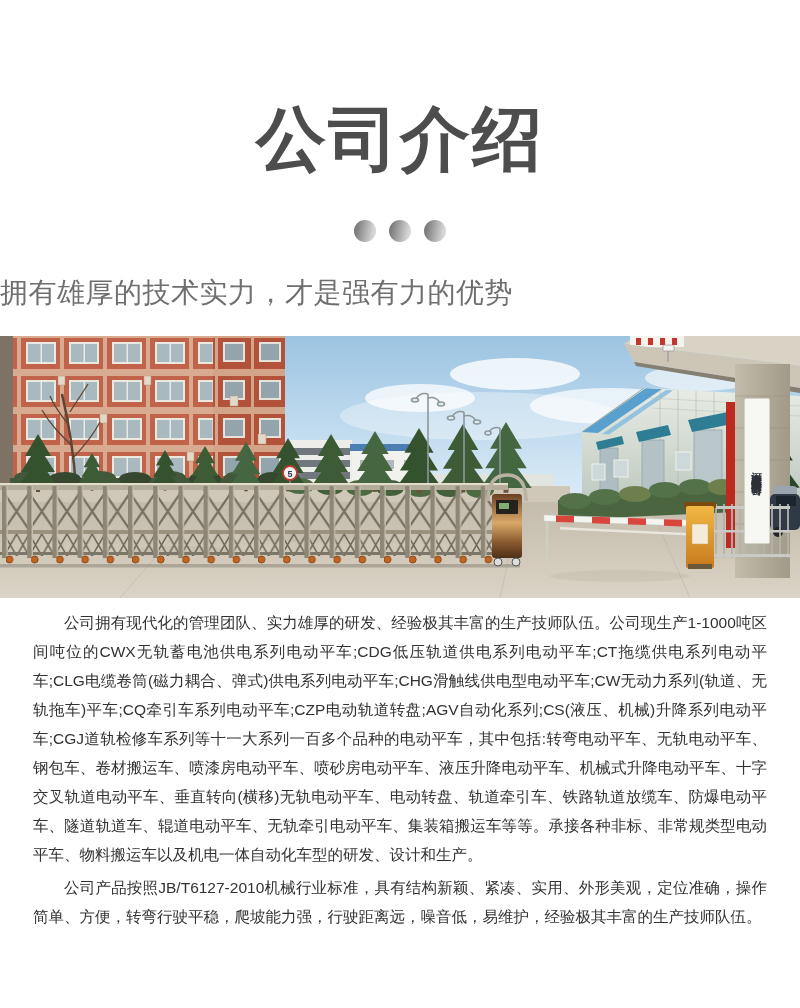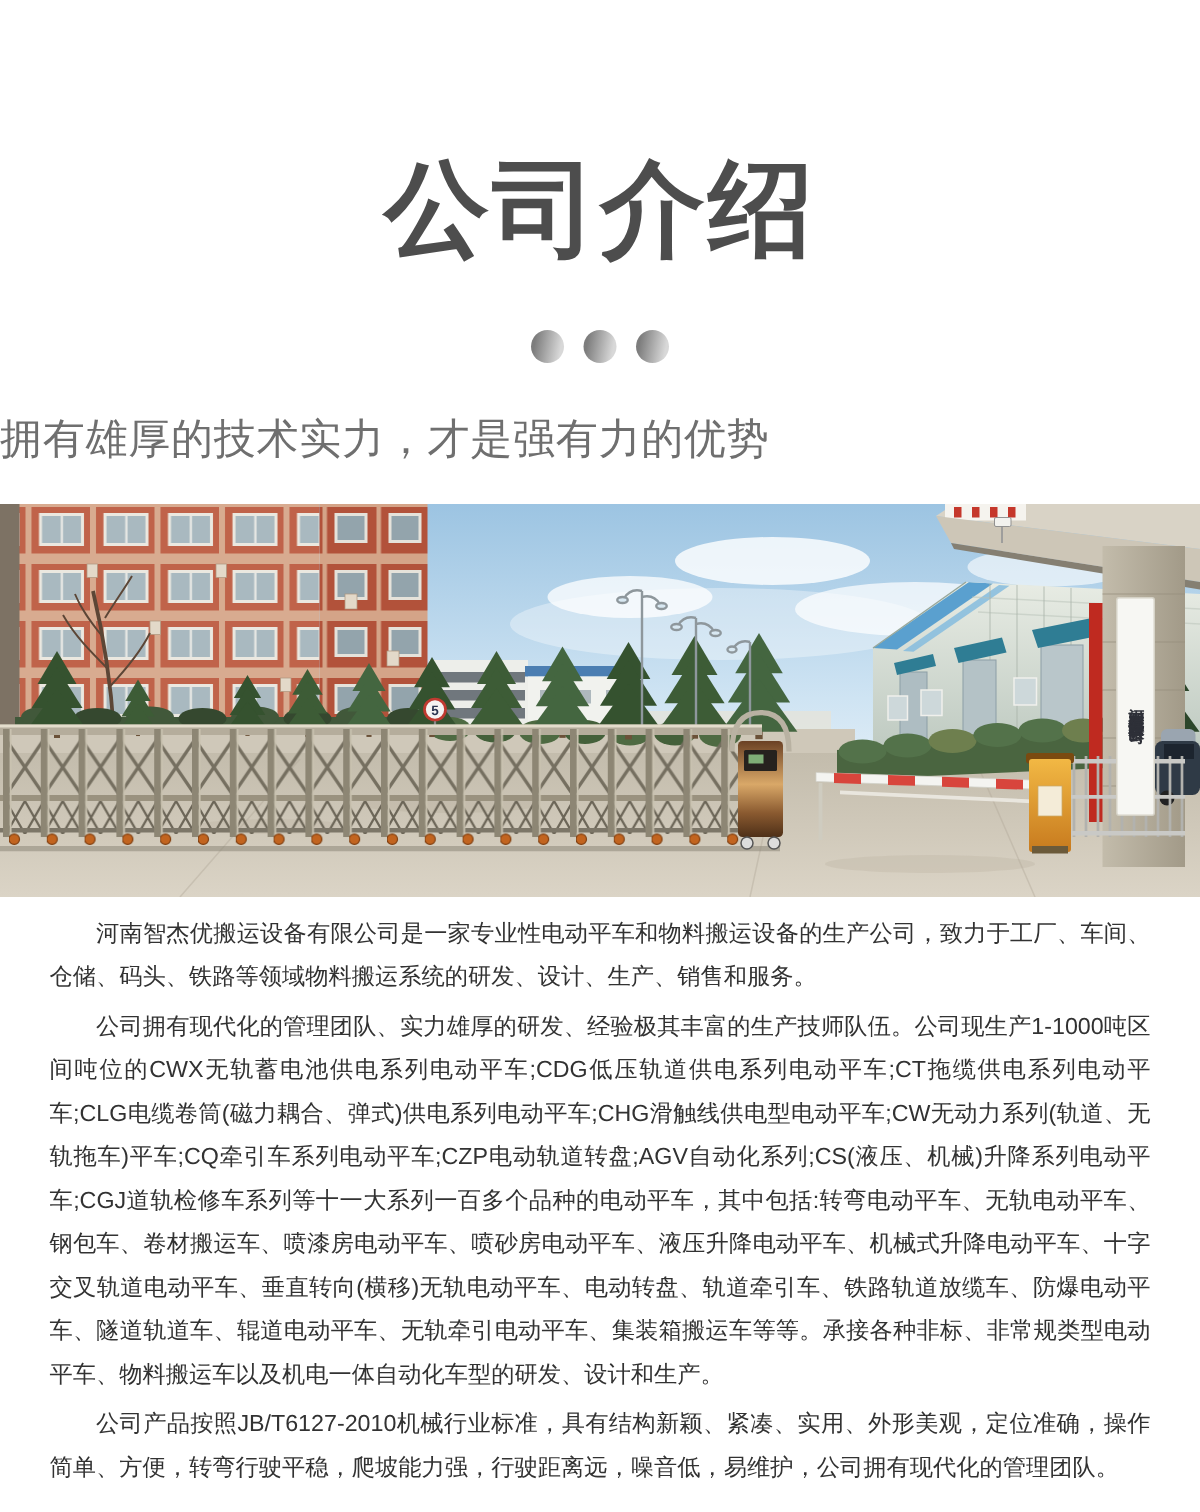--- a/index.html
+++ b/index.html
@@ -311,18 +311,17 @@
         <rect x="686" y="170" width="28" height="62" rx="2" fill="url(#orangeGrad)"></rect>
         <rect x="692" y="188" width="16" height="20" fill="#f4ecd8" stroke="#c9a96a" stroke-width="0.5"></rect>
         <rect x="688" y="228" width="24" height="5" fill="#6b5a3a"></rect>
       </g>
     </svg>
 
     <div class="pillar-sign">河南智杰优搬运设备有限公司</div>
   </div>
 
   <div class="content">
-    <p>河南智杰优搬运设备有限公司是一家专业性电动平车和物料搬运设备的生产公司，致力于工厂、车间、仓储、码头、铁路等领域物料搬运系统的研发、设计、生产、销售和服务。</p>
     <p>公司拥有现代化的管理团队、实力雄厚的研发、经验极其丰富的生产技师队伍。公司现生产1-1000吨区间吨位的CWX无轨蓄电池供电系列电动平车;CDG低压轨道供电系列电动平车;CT拖缆供电系列电动平车;CLG电缆卷筒(磁力耦合、弹式)供电系列电动平车;CHG滑触线供电型电动平车;CW无动力系列(轨道、无轨拖车)平车;CQ牵引车系列电动平车;CZP电动轨道转盘;AGV自动化系列;CS(液压、机械)升降系列电动平车;CGJ道轨检修车系列等十一大系列一百多个品种的电动平车，其中包括:转弯电动平车、无轨电动平车、钢包车、卷材搬运车、喷漆房电动平车、喷砂房电动平车、液压升降电动平车、机械式升降电动平车、十字交叉轨道电动平车、垂直转向(横移)无轨电动平车、电动转盘、轨道牵引车、铁路轨道放缆车、防爆电动平车、隧道轨道车、辊道电动平车、无轨牵引电动平车、集装箱搬运车等等。承接各种非标、非常规类型电动平车、物料搬运车以及机电一体自动化车型的研发、设计和生产。</p>
-    <p>公司产品按照JB/T6127-2010机械行业标准，具有结构新颖、紧凑、实用、外形美观，定位准确，操作简单、方便，转弯行驶平稳，爬坡能力强，行驶距离远，噪音低，易维护，公司拥有现代化的管理团队。</p>
+    <p>公司产品按照JB/T6127-2010机械行业标准，具有结构新颖、紧凑、实用、外形美观，定位准确，操作简单、方便，转弯行驶平稳，爬坡能力强，行驶距离远，噪音低，易维护，经验极其丰富的生产技师队伍。</p>
   </div>
 
 </div>
 
 </body></html>

